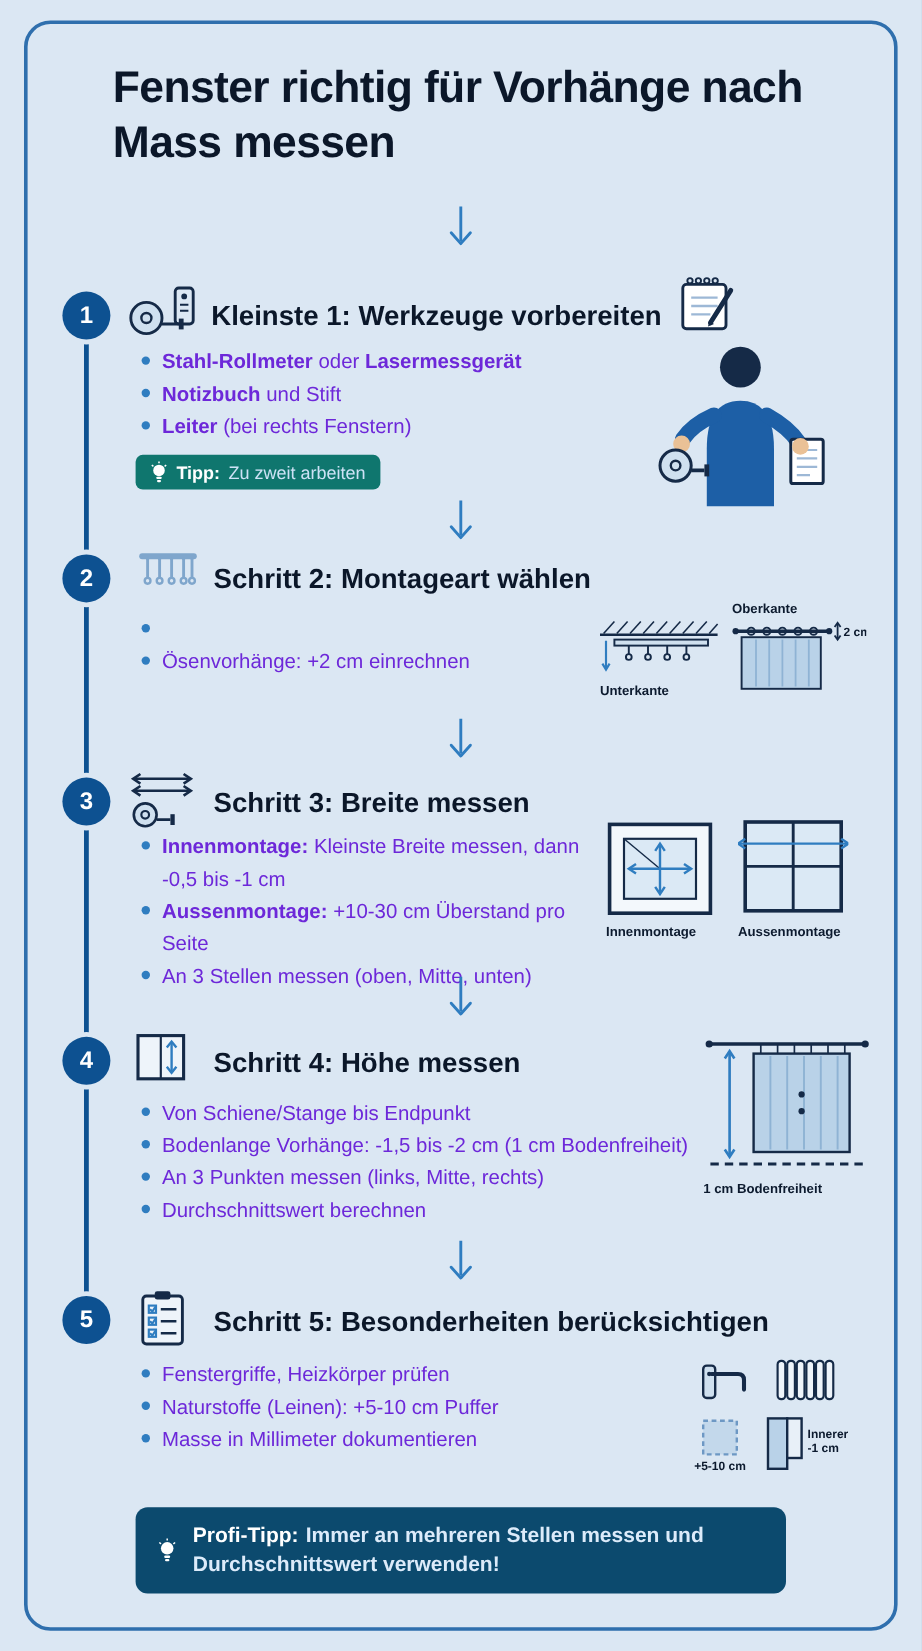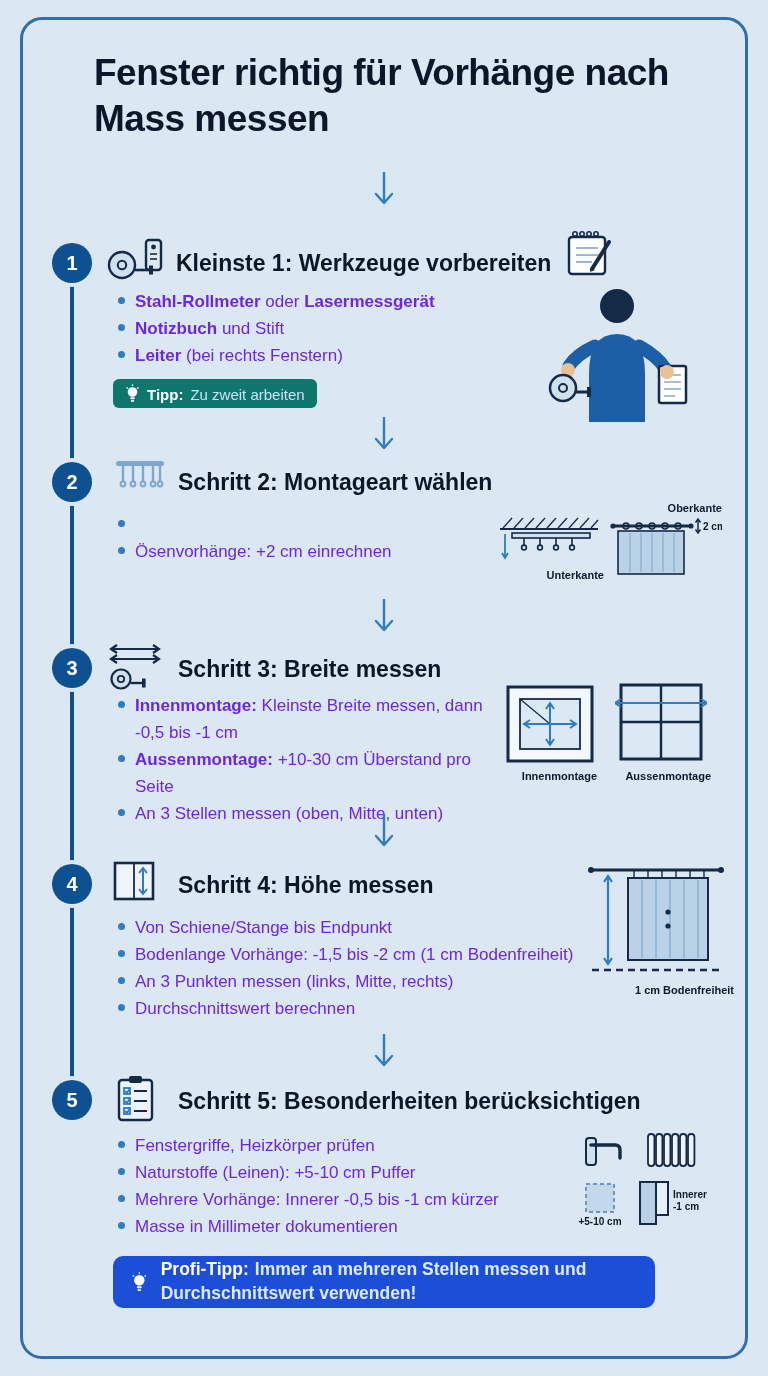--- a/index.html
+++ b/index.html
@@ -17,22 +17,22 @@
   .step-heading{position:absolute;margin:0;font-size:23px;font-weight:700;color:#0b1729;white-space:nowrap;}
   .bullets{position:absolute;list-style:none;margin:0;padding:0;font-size:17px;line-height:27px;color:#6d28d9;}
   .bullets li{padding-left:17px;text-indent:-17px;}
   .dot{display:inline-block;width:7px;height:7px;border-radius:50%;background:#2f7dc0;margin-right:10px;vertical-align:3px;}
   .b{font-weight:700;}
   .tip-badge{position:absolute;display:inline-flex;align-items:flex-end;gap:7px;background:#0f766e;color:#fff;
              font-size:15px;border-radius:6px;padding:5px 12px;white-space:nowrap;}
   .tip-badge .label{font-weight:700;}
   .tip-badge .text{color:#cde2f6;}
   .illu{position:absolute;}
-  .illu-label{font-size:11px;font-weight:700;color:#0c1a2e;text-align:right;margin-top:2px;}
-  .banner{position:absolute;left:113px;top:1256px;width:542px;height:52px;background:#1d4ed8;border-radius:10px;
+  .illu-label{font-size:11px;font-weight:700;color:#0c1a2e;text-align:left;margin-top:2px;}
+  .banner{position:absolute;left:113px;top:1256px;width:542px;height:72px;background:#0c4a6e;border-radius:10px;
           display:flex;align-items:center;gap:13px;padding:0 18px;box-sizing:border-box;}
   .banner-text{font-size:17.5px;font-weight:700;line-height:1.35;color:#fff;}
   .banner-text .label{margin-right:6px;}
   .banner-text .rest{color:#dcebfa;}
   .svg-label{font:700 10px "Liberation Sans",sans-serif;fill:#0c1a2e;}
 </style>
 </head>
 <body>
 
 <div class="page">
@@ -350,21 +350,20 @@
       <line x1="18" y1="17" x2="31" y2="17"></line>
         <line x1="18" y1="27" x2="31" y2="27"></line>
       <line x1="18" y1="37" x2="31" y2="37"></line>
     </g>
   </svg>
   <h2 class="step-heading" style="left:178px;top:1088px">Schritt 5: Besonderheiten berücksichtigen</h2>
 
   <ul class="bullets" style="left:118px;top:1132px;width:475px">
     <li><span class="dot"></span><span><span>Fenstergriffe, Heizkörper prüfen</span></span></li>
     <li><span class="dot"></span><span><span>Naturstoffe (Leinen): +5-10 cm Puffer</span></span></li>
-    <li><span class="dot"></span><span><span>Mehrere Vorhänge: Innerer -0,5 bis -1 cm kürzer</span></span></li>
     <li><span class="dot"></span><span><span>Masse in Millimeter dokumentieren</span></span></li>
   </ul>
 
   <svg class="illu" style="left:578px;top:1128px" width="145" height="100" viewBox="0 0 145 100">
     <g>
       <rect x="8" y="10" width="10" height="27" rx="3" fill="#cfe0ef" stroke="#152a47" stroke-width="2"></rect>
       <circle cx="13" cy="17" r="1.8" fill="#152a47"></circle>
       <path d="M15,17 L37,17 Q42,17 42,22 L42,30" fill="none" stroke="#152a47" stroke-width="3.4" stroke-linecap="round"></path>
     </g>
     <g>

